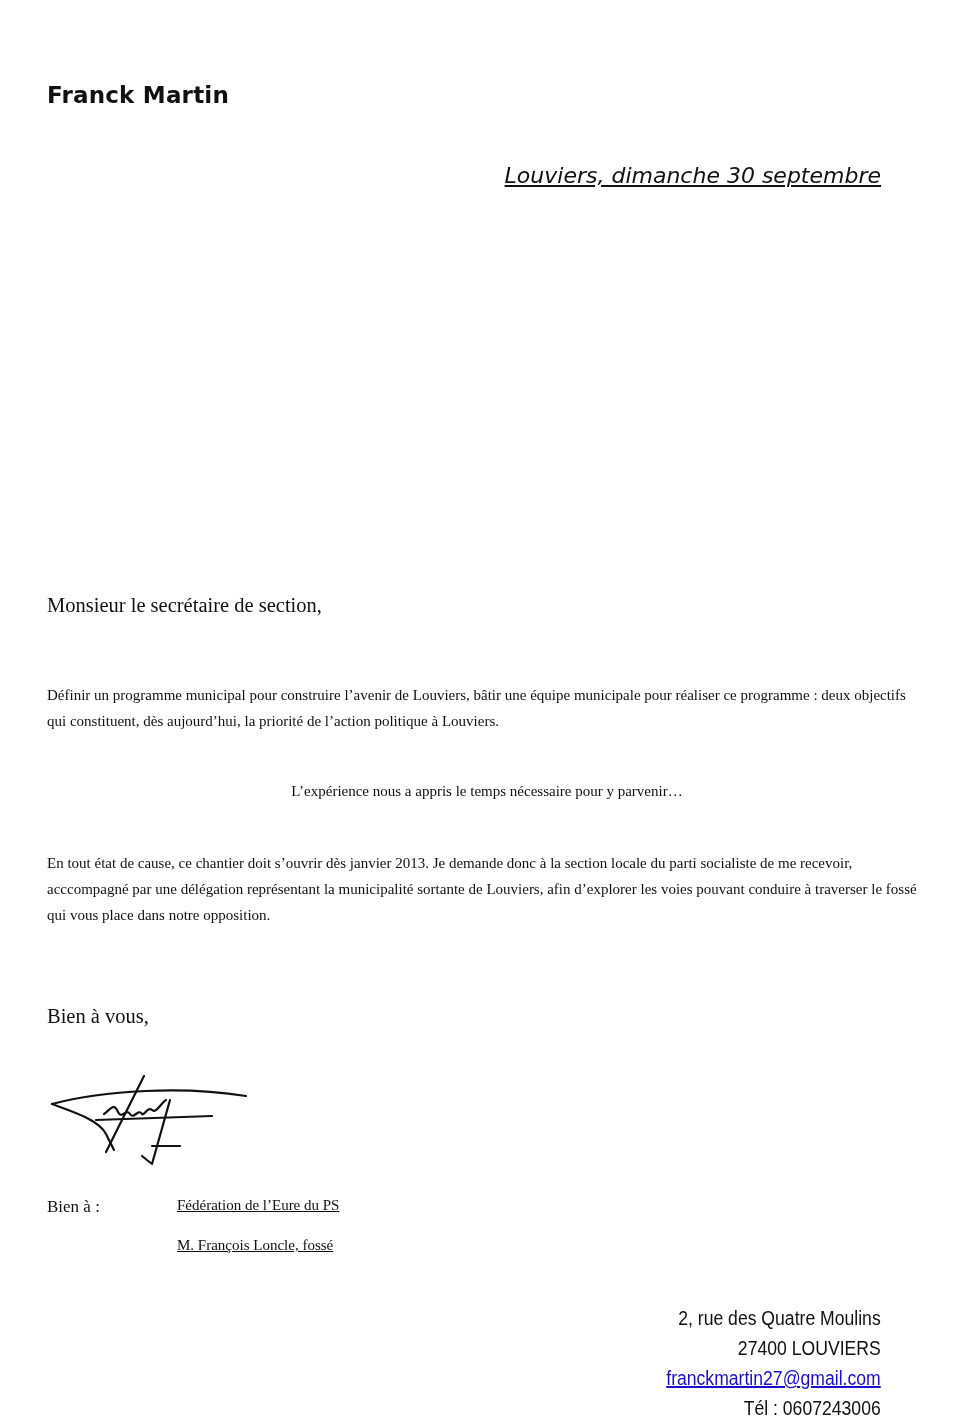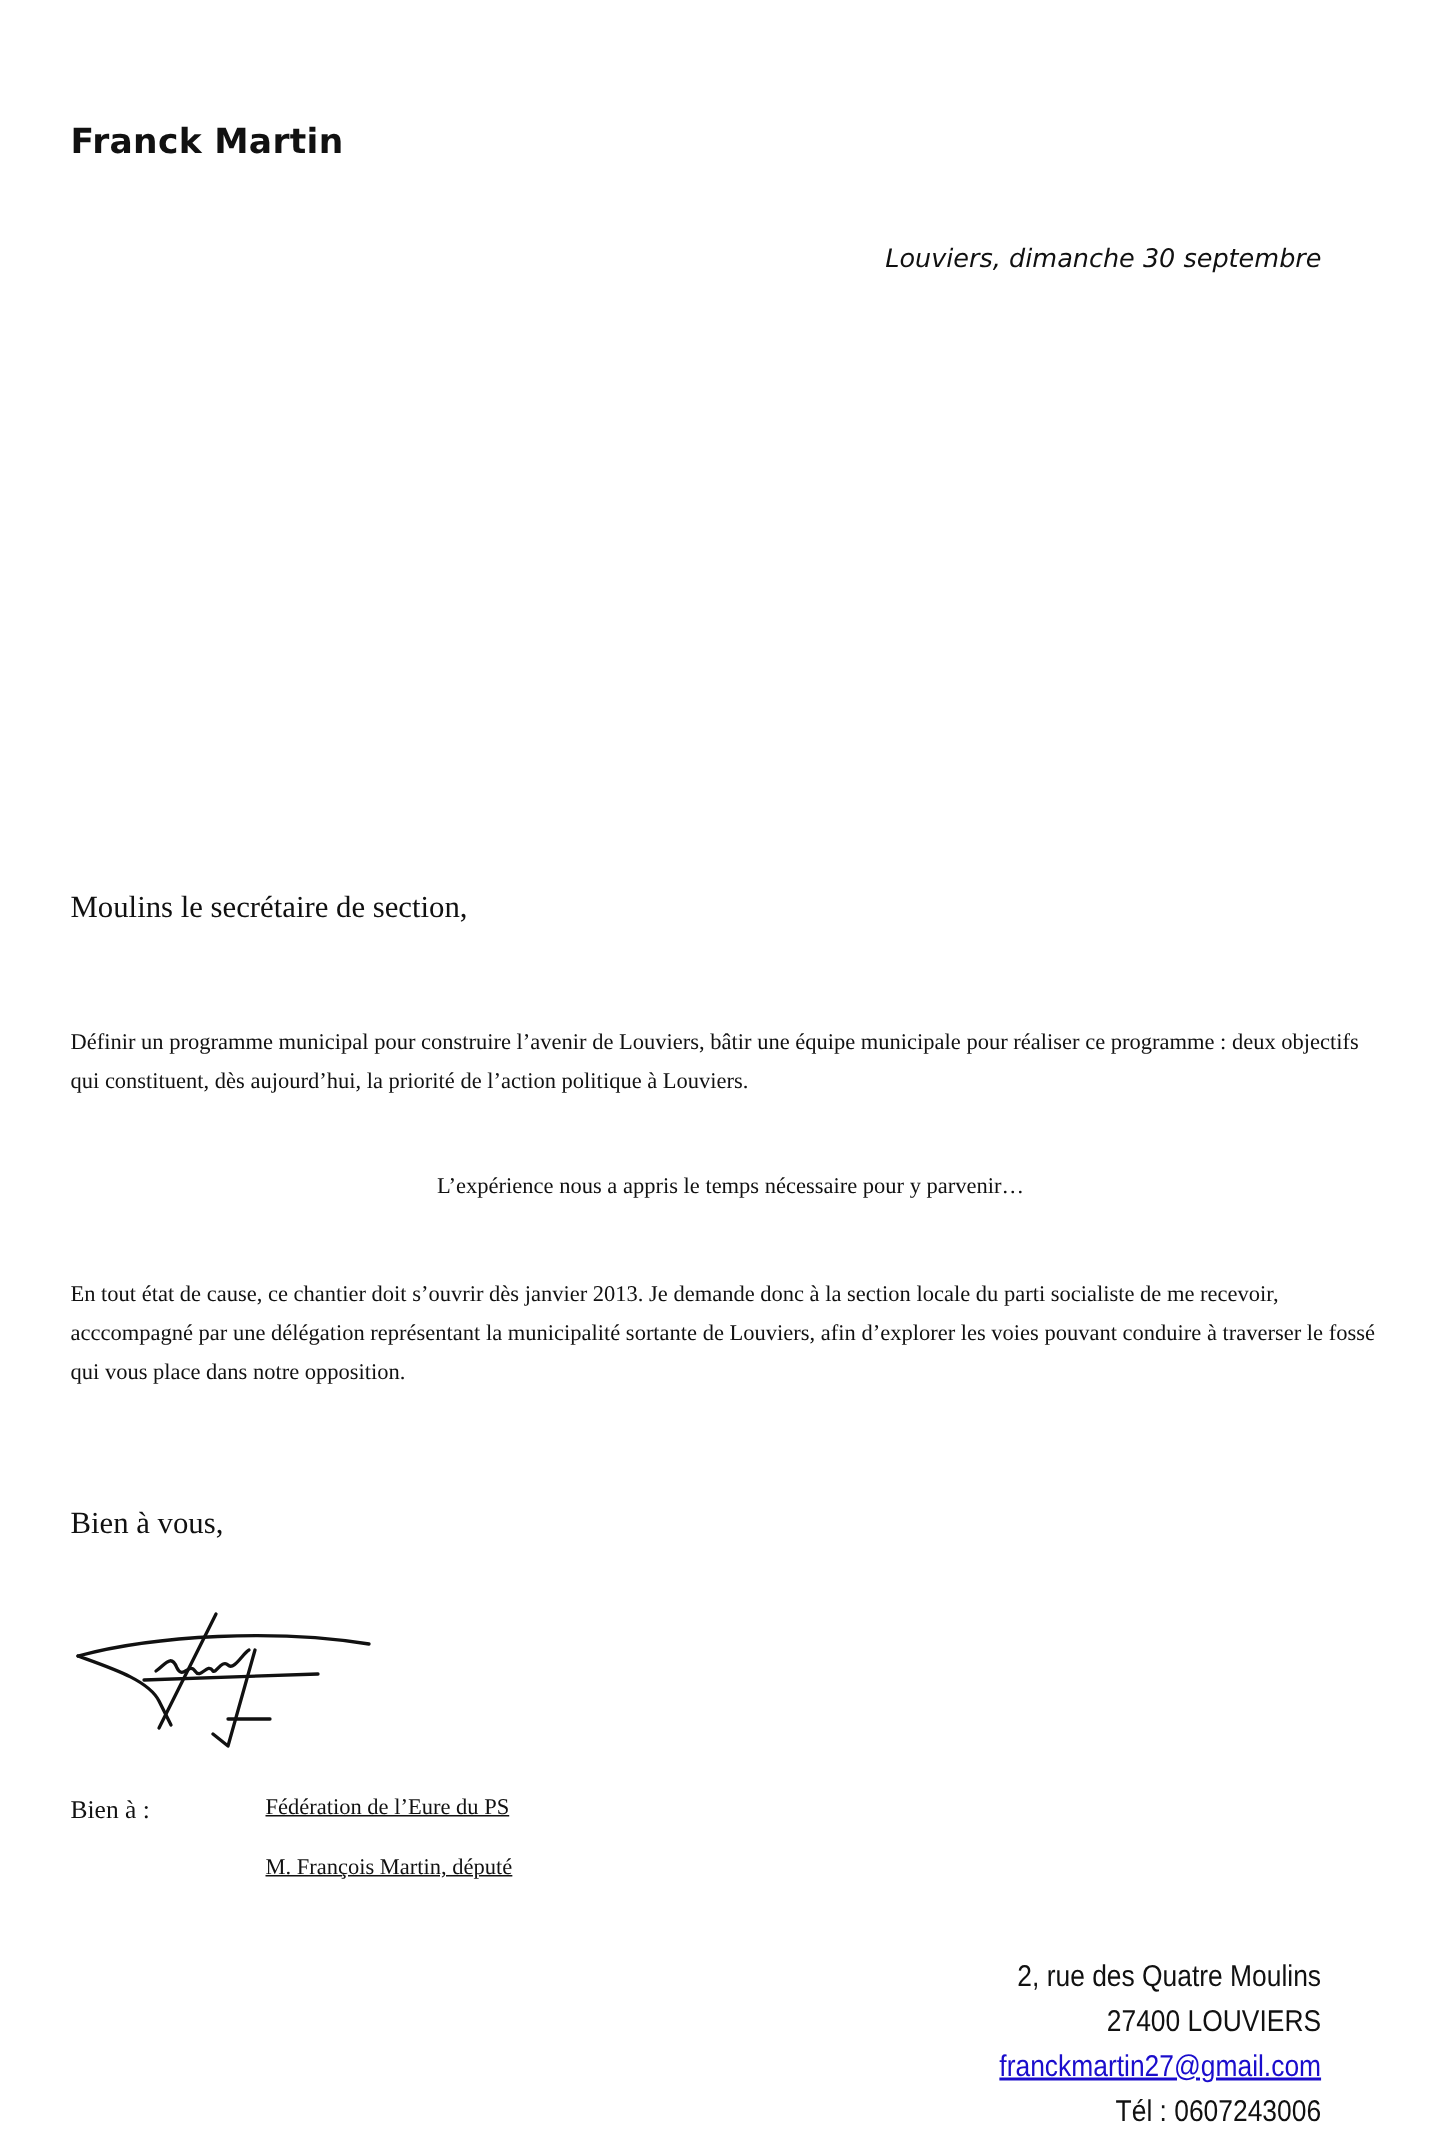--- a/index.html
+++ b/index.html
@@ -24,22 +24,23 @@
       top: 58px;
       font-size: 23px;
       font-weight: bold;
       letter-spacing: 0.2px;
       margin-top: 24px;
     }
     .date-line {
       position: absolute;
       right: 78px;
       top: 163px;
-      font-size: 17px;
+      font-size: 22px;
       font-style: italic;
+      text-decoration: underline;
     }
     .salutation {
       position: absolute;
       left: 47px;
       top: 594px;
       font-size: 20.5px;
     }
     .body-text {
       position: absolute;
       left: 47px;
@@ -98,41 +99,41 @@
   </style>
 </head>
 <body>
 
 <div>
 
   <div class="author sans">Franck Martin</div>
 
   <div class="date-line sans">Louviers, dimanche 30 septembre</div>
 
-  <div class="salutation serif">Moulins le secrétaire de section,</div>
+  <div class="salutation serif">Monsieur le secrétaire de section,</div>
 
   <p class="body-text serif p1">Définir un programme municipal pour construire l’avenir de Louviers, bâtir une équipe municipale pour réaliser ce programme : deux objectifs qui constituent, dès aujourd’hui, la priorité de l’action politique à Louviers.</p>
   <p class="body-text serif p2">L’expérience nous a appris le temps nécessaire pour y parvenir…</p>
   <p class="body-text serif p3">En tout état de cause, ce chantier doit s’ouvrir dès janvier 2013. Je demande donc à la section locale du parti socialiste de me recevoir, acccompagné par une délégation représentant la municipalité sortante de Louviers, afin d’explorer les voies pouvant conduire à traverser le fossé qui vous place dans notre opposition.</p>
 
   <div class="closing serif">Bien à vous,</div>
 
   <svg class="signature" viewBox="0 0 210 110" fill="none" stroke="#111" stroke-width="2.2" stroke-linecap="round" stroke-linejoin="round">
     <path d="M8 32 C 60 18, 140 14, 202 24"></path>
     <path d="M8 32 C 30 40, 55 48, 62 62 L 70 78"></path>
     <path d="M100 4 L 62 80"></path>
     <path d="M60 42 C 66 38, 70 30, 74 40 C 78 48, 82 36, 86 42 C 90 48, 94 36, 98 42 C 100 44, 104 34, 108 38 C 112 42, 118 30, 122 28"></path>
     <path d="M52 48 L 168 44"></path>
     <path d="M126 28 L 108 92 L 98 84"></path>
     <path d="M108 74 L 136 74"></path>
   </svg>
 
   <div class="copy-label serif">Bien à :</div>
   <div class="copy-recipient serif cr1">Fédération de l’Eure du PS</div>
-  <div class="copy-recipient serif cr2">M. François Martin, député</div>
+  <div class="copy-recipient serif cr2">M. François Loncle, fossé</div>
 
   <div class="address cond">
     <div>2, rue des Quatre Moulins</div>
     <div>27400 LOUVIERS</div>
     <div><a class="email-link" style="color: rgb(26, 13, 204);">franckmartin27@gmail.com</a></div>
     <div>Tél : 0607243006</div>
   </div>
 
 </div>
 

